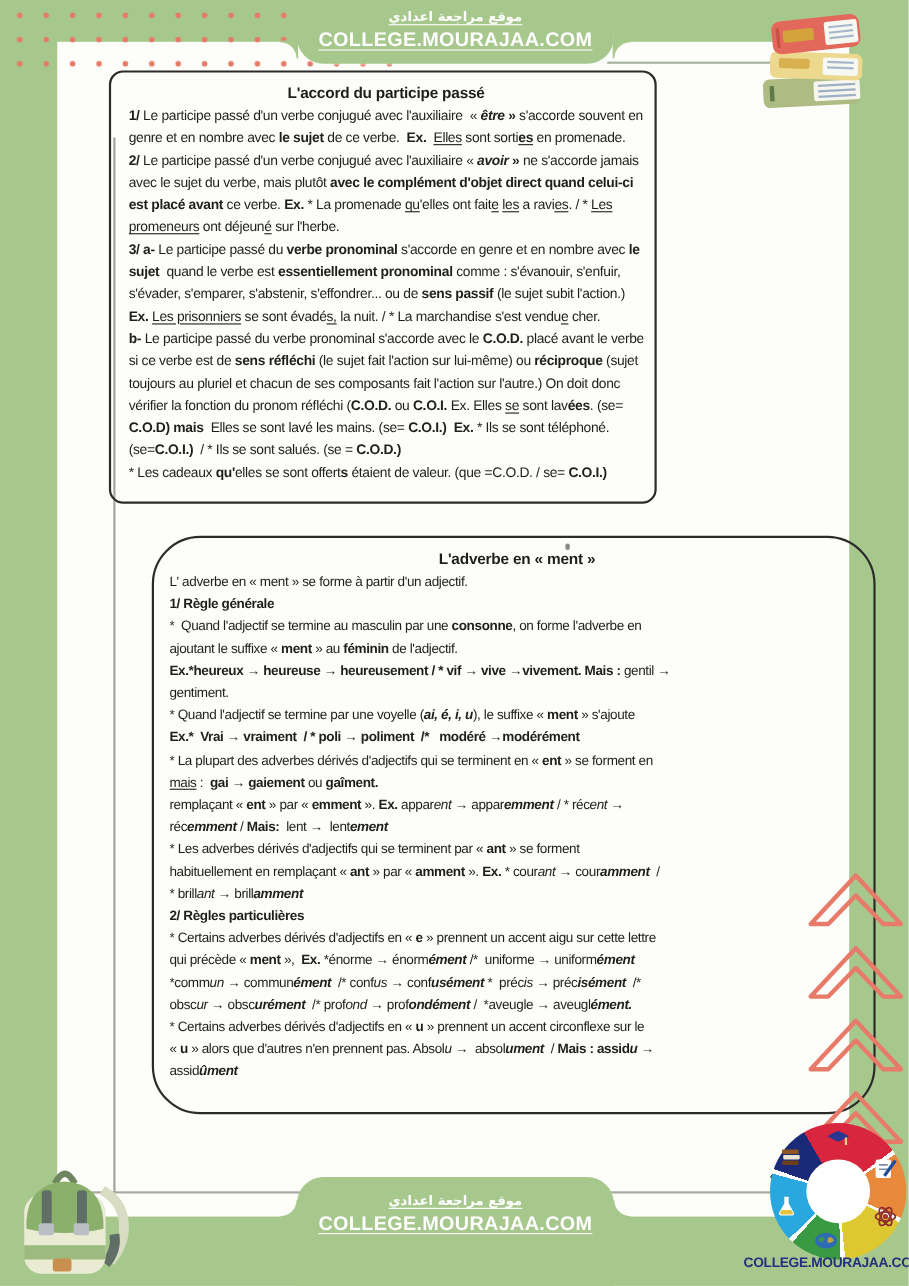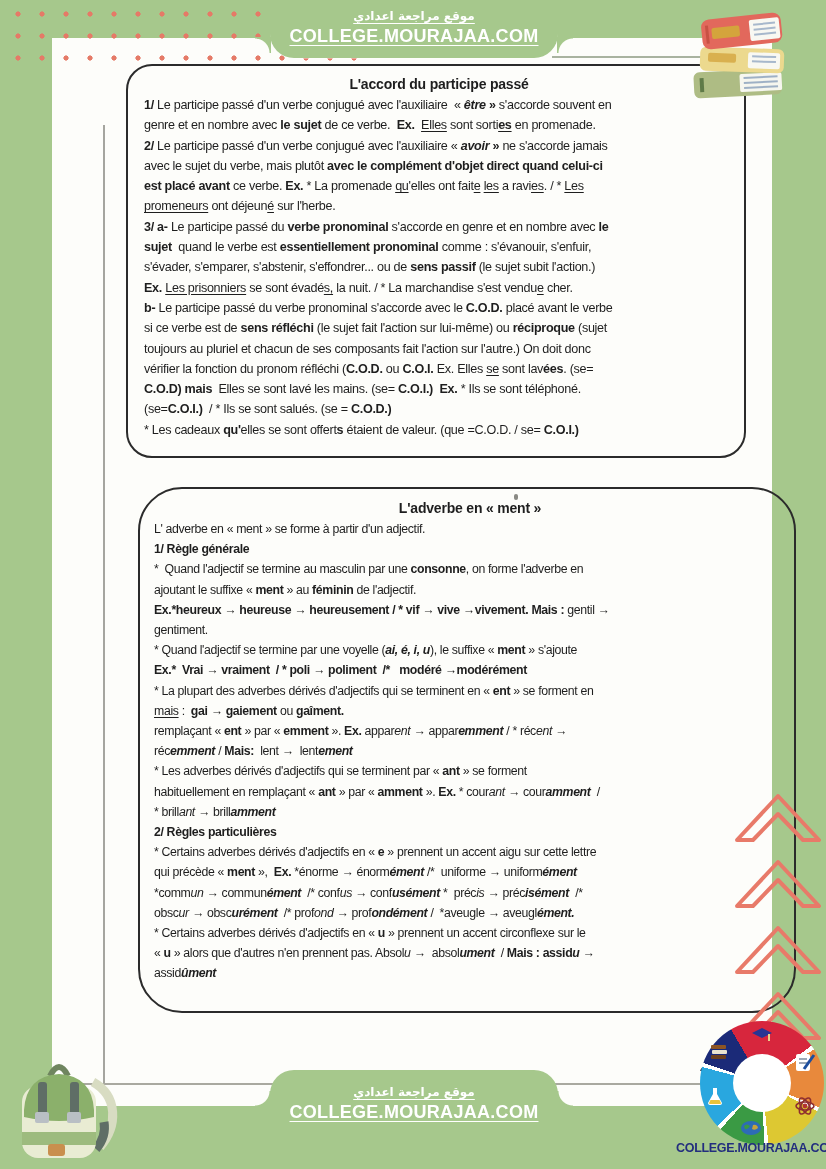--- a/index.html
+++ b/index.html
@@ -23,21 +23,21 @@
     background-image:radial-gradient(circle,#e57a67 2.3px,rgba(0,0,0,0) 2.9px);
     background-size:24px 22px;background-position:4px 2px;
   }
   
   .gbox{
     position:absolute;border:2px solid #2b2b2b;background:transparent;
     color:#1e1e1e;
   }
   .gbox .box-title{text-align:center;font-weight:bold;font-size:14px;letter-spacing:-0.2px;}
   .gbox .line{white-space:pre;overflow:hidden;}
-  #box1{left:126px;top:64px;width:620px;height:394px;border-radius:26px;padding:8px 10px 0 16px;box-sizing:border-box;}
+  #box1{left:99px;top:64px;width:498px;height:394px;border-radius:13px;padding:8px 10px 0 16px;box-sizing:border-box;}
   #box1 .box-title{margin:2px 0 3px 0;}
   #box1 .line{font-size:12.6px;line-height:20.3px;letter-spacing:-0.3px;}
   #box2{left:138px;top:487px;width:658px;height:526px;border-radius:44px;padding:9px 8px 0 14px;box-sizing:border-box;}
   #box2 .box-title{margin:2px 0 3px 0;}
   #box2 .line{font-size:12.3px;line-height:20.2px;letter-spacing:-0.35px;}
   .b{font-weight:bold;} .i{font-style:italic;}
   .u{text-decoration:underline;text-underline-offset:2px;}
   
   .banner{position:absolute;left:270px;width:288px;background:#a6c88c;text-align:center;color:#fff;}
   .banner-top{top:0;height:58px;border-radius:0 0 24px 24px;box-shadow:0 1px 0 rgba(255,255,255,.35);}

